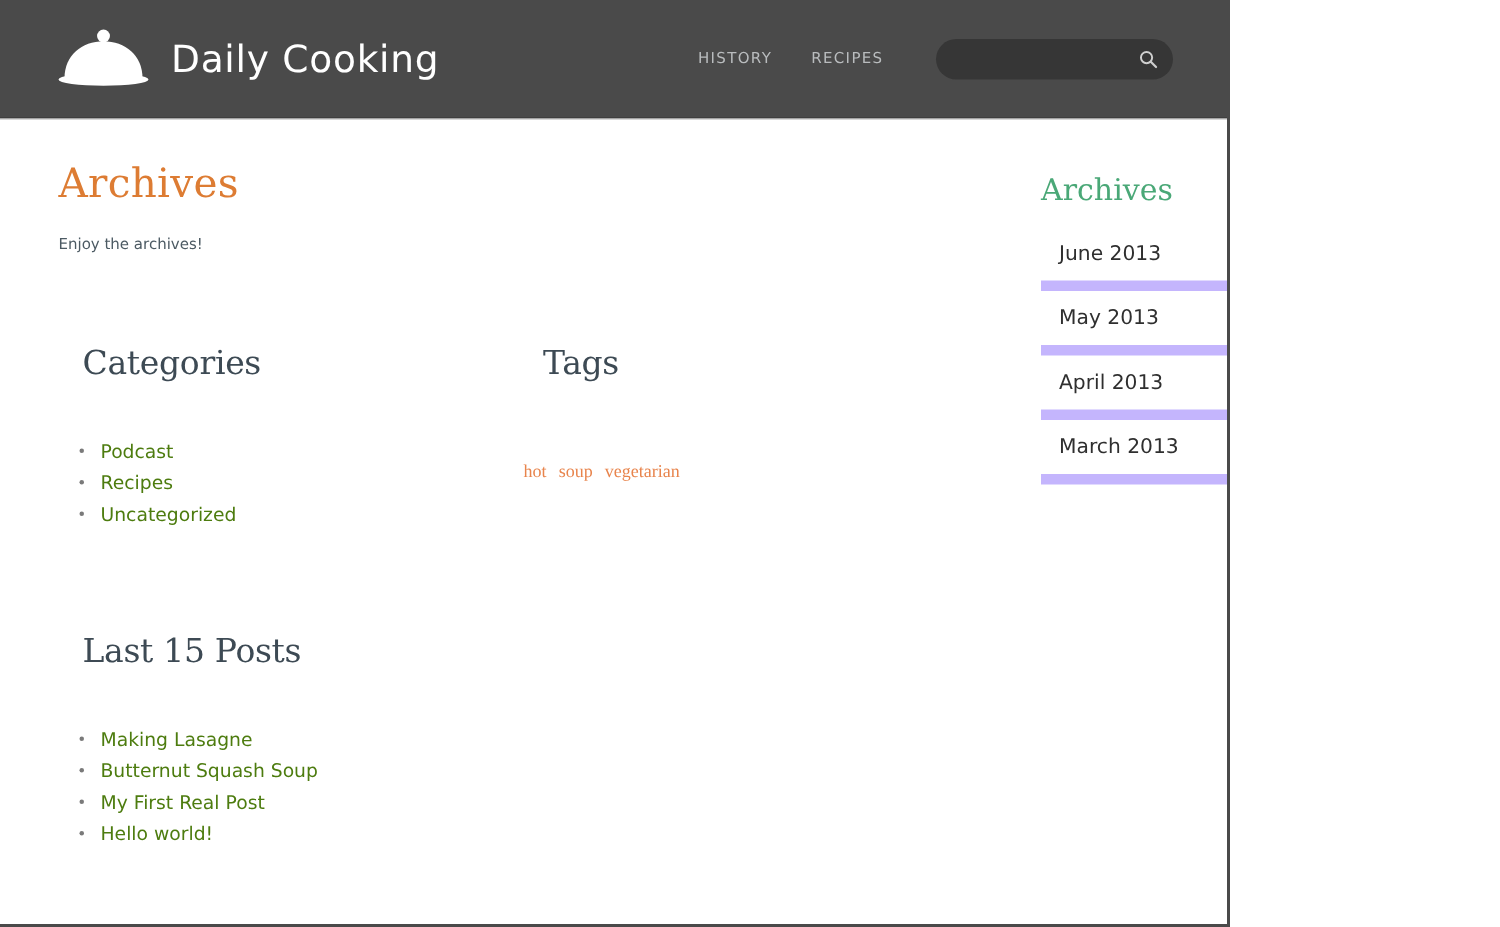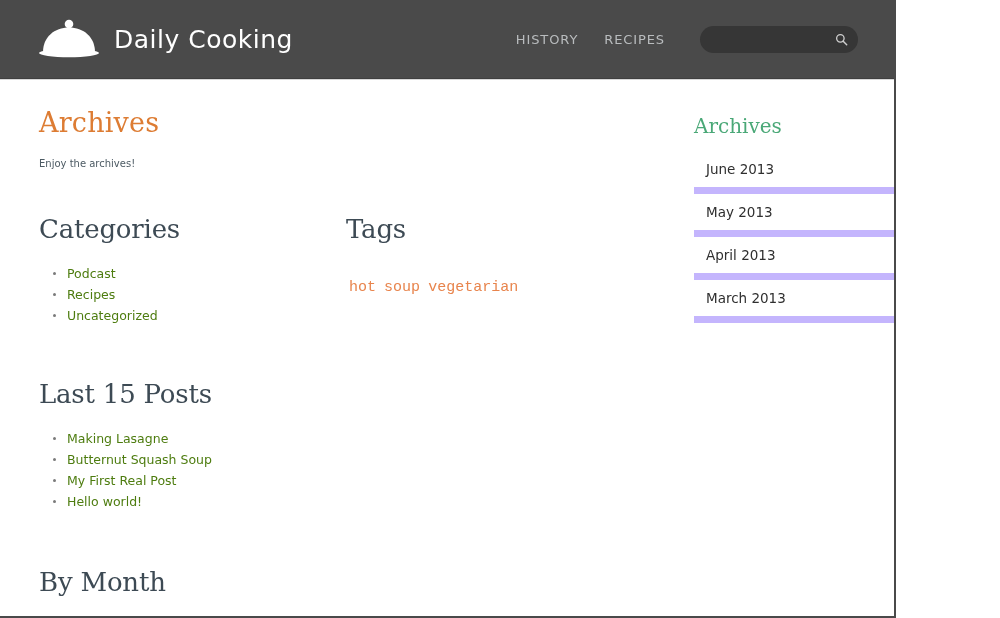--- a/index.html
+++ b/index.html
@@ -10,21 +10,21 @@
   body {
     width: 1000px;
     height: 618px;
     overflow: hidden;
     font-family: "DejaVu Sans", sans-serif;
     -webkit-font-smoothing: antialiased;
   }
 
   .page-frame {
     position: relative;
-    width: 896px;
+    width: 820px;
     height: 618px;
     box-sizing: border-box;
     border-right: 2px solid #4a4a4a;
     border-bottom: 2px solid #4a4a4a;
     background: #ffffff;
     overflow: hidden;
   }
 
   
   .site-header {
@@ -70,21 +70,21 @@
     gap: 0;
   }
   .main-nav {
     display: flex;
     align-items: center;
     gap: 26px;
     margin-right: 35px;
   }
   .nav-link {
     color: #b9bcbe;
-    font-size: 13px;
+    font-size: 10px;
     letter-spacing: 0.9px;
     text-transform: uppercase;
     text-decoration: none;
     font-family: "DejaVu Sans", sans-serif;
     white-space: nowrap;
     text-align: right;
   }
 
   .search-box {
     width: 158px;
@@ -142,23 +142,23 @@
     color: #4c5a63;
     font-size: 10px;
     margin: 0;
     padding-top: 20px;
     font-family: "DejaVu Sans", sans-serif;
   }
 
   .section-heading {
     color: #3d4a54;
     font-family: "DejaVu Serif", serif;
-    font-size: 26px;
+    font-size: 22px;
     font-weight: 400;
-    margin: 0;
+    margin: 16px;
     letter-spacing: -0.2px;
   }
 
   .two-col {
     display: flex;
     padding-top: 45px;
   }
   .col-categories { width: 307px; flex: 0 0 auto; }
   .col-tags { flex: 1 1 auto; }
 
@@ -189,22 +189,22 @@
     font-family: "DejaVu Sans", sans-serif;
   }
 
   .tag-cloud {
     padding-top: 32px;
     padding-left: 3px;
   }
   .tag-link {
     color: #e8844c;
     text-decoration: none;
-    font-size: 15px;
-    font-family: Liberation Mono, monospace;
+    font-size: 12px;
+    font-family: Liberation Serif, serif;
     margin-right: 3px;
   }
 
   .block-posts { padding-top: 50px; }
   .block-bymonth { padding-top: 52px; }
 
   .month-line {
     padding-top: 22px;
     font-size: 12.5px;
     color: #e8844c;

